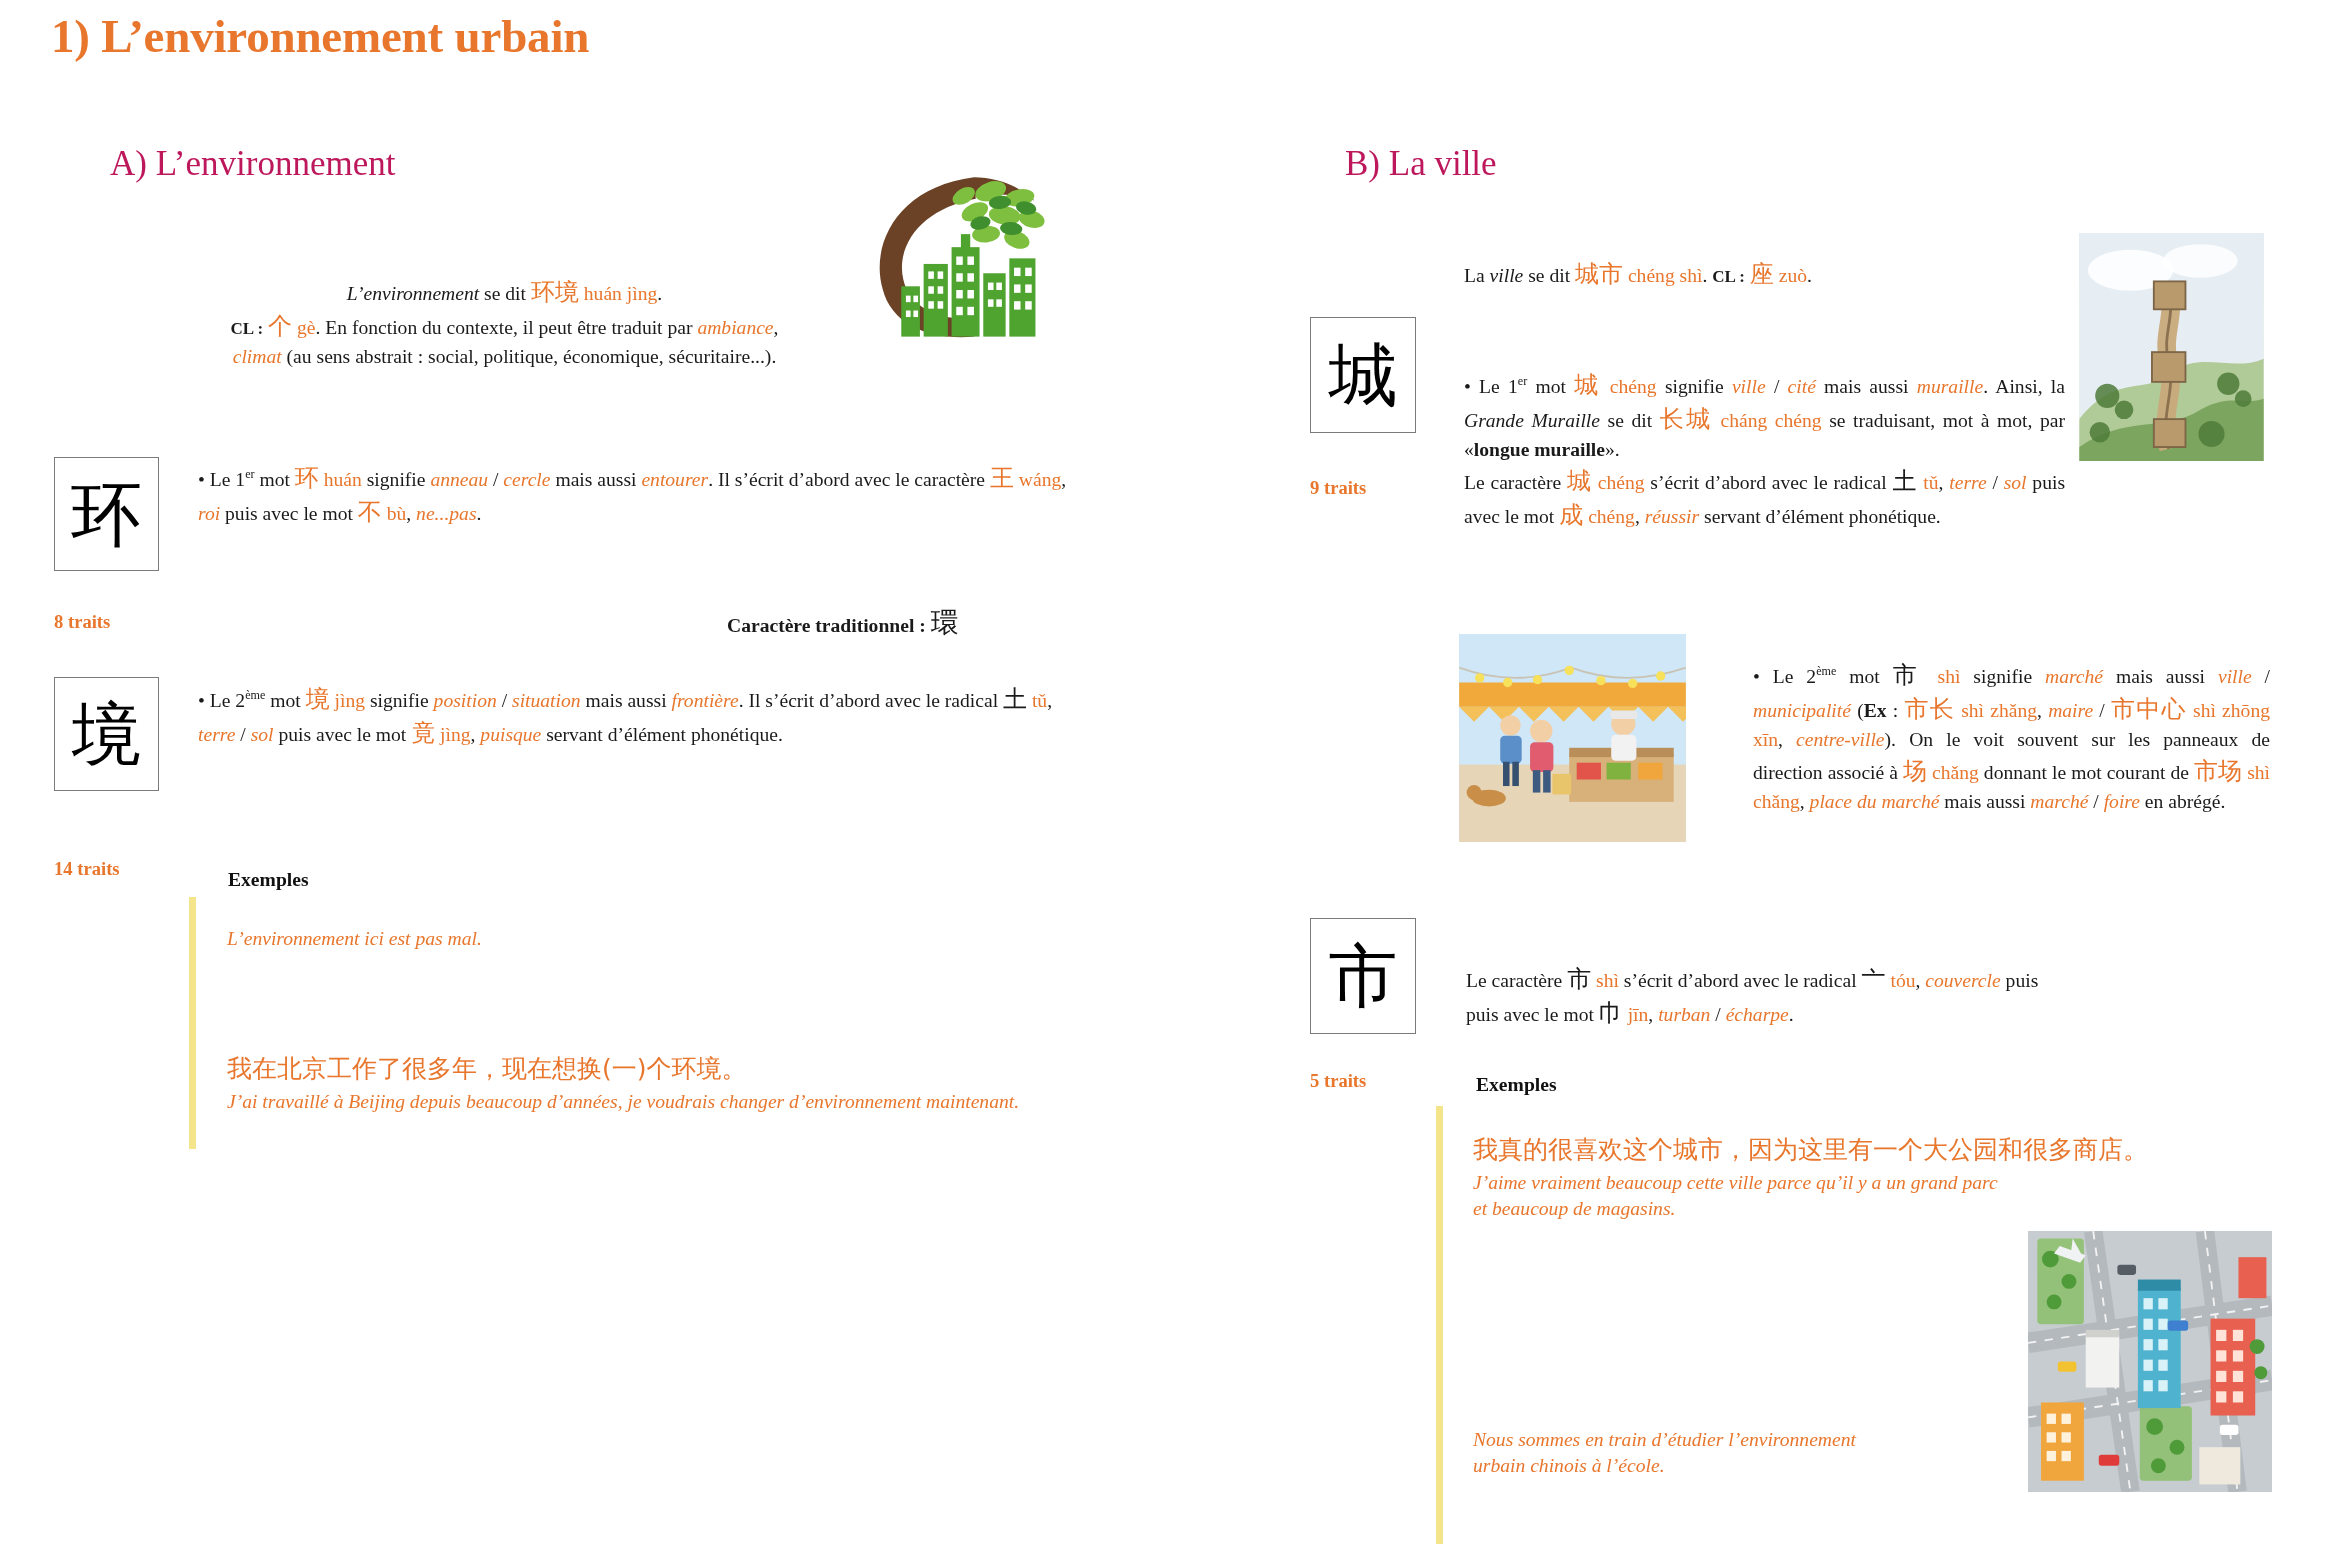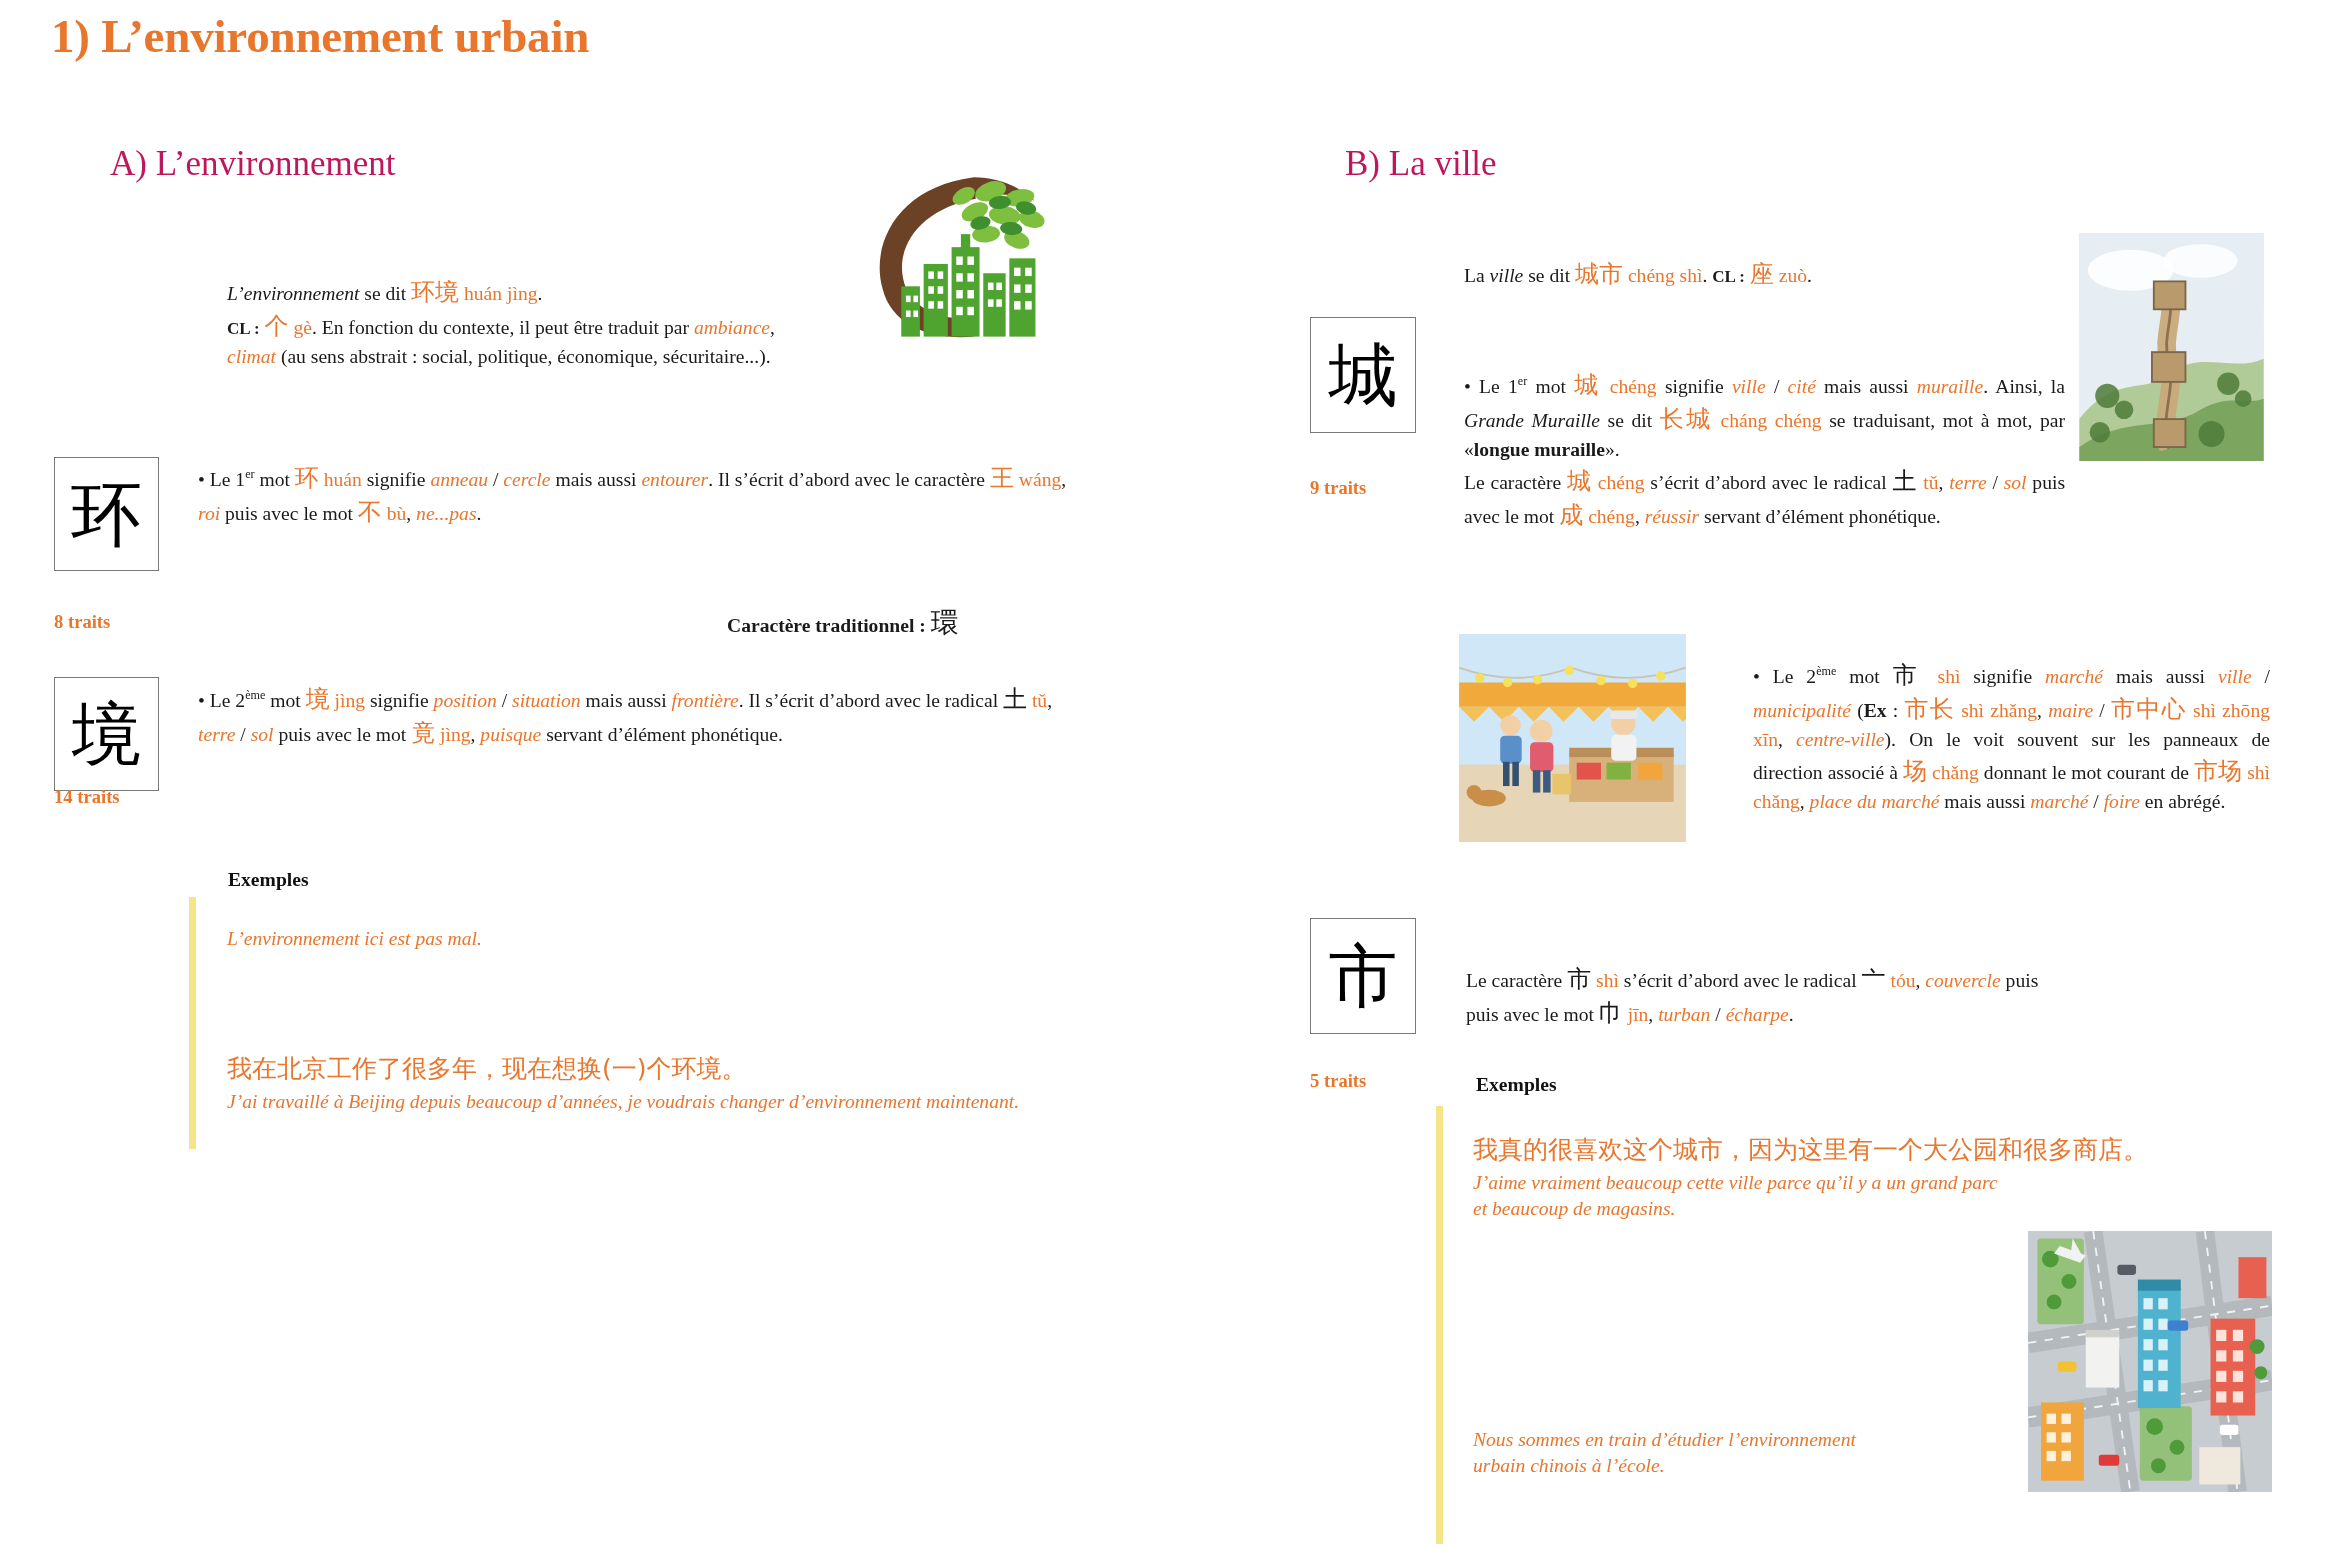--- a/index.html
+++ b/index.html
@@ -213,39 +213,39 @@
         <rect x="193" y="158" width="7" height="9"></rect>
           <rect x="205" y="158" width="7" height="9"></rect>
         <rect x="77" y="152" width="5" height="7"></rect>
           <rect x="85" y="152" width="5" height="7"></rect>
         <rect x="77" y="168" width="5" height="7"></rect>
           <rect x="85" y="168" width="5" height="7"></rect>
       </g>
     </svg>
   </div>
 
-  <div class="tb" style="left:227px; top:275px; width:569px;">
+  <div class="tb" style="left:220px; top:275px; width:569px;text-align:center;">
     <span class="it">L’environnement</span><span> se dit </span><span class="cn" style="font-size:24px;">环境</span>&nbsp;<span class="py">huán jìng</span><span>.</span><br>
     <span class="bd" style="font-size:17px;">CL :</span>&nbsp;<span class="cn" style="font-size:24px;">个</span>&nbsp;<span class="py">gè</span><span>. En fonction du contexte, il peut être traduit par </span><span class="it orange">ambiance</span><span>, </span><span class="it orange">climat</span><span> (au sens abstrait : social, politique, économique, sécuritaire...).</span>
   </div>
 
   <div class="charbox" style="left:54px; top:457px; width:103px; height:112px; font-size:71px;">环</div>
   <div class="strokes" style="left:54px; top:611px;">8 traits</div>
 
   <div class="tb" style="left:198px; top:461px; width:872px;">
     <span>• Le 1</span><sup>er</sup><span> mot </span><span class="cn" style="font-size:24px;">环</span>&nbsp;<span class="py">huán</span><span> signifie </span><span class="it orange">anneau</span><span> / </span><span class="it orange">cercle</span><span> mais aussi </span><span class="it orange">entourer</span><span>. Il s’écrit d’abord avec le caractère </span><span class="cn" style="font-size:24px;">王</span>&nbsp;<span class="py">wáng</span>, <span class="it orange">roi</span><span> puis avec le mot </span><span class="cn" style="font-size:24px;">不</span>&nbsp;<span class="py">bù</span>, <span class="it orange">ne...pas</span><span>.</span>
   </div>
 
   <div class="trad" style="left:727px; top:604px;">
     <span class="bd">Caractère traditionnel :</span>
     <span class="cn-blk" style="font-size:28px;">環</span>
   </div>
 
   <div class="charbox" style="left:54px; top:677px; width:103px; height:112px; font-size:69px;">境</div>
-  <div class="strokes" style="left:54px; top:786px;">14 traits</div>
+  <div class="strokes" style="left:54px; top:858px;">14 traits</div>
 
   <div class="tb" style="left:198px; top:682px; width:872px;">
     <span>• Le 2</span><sup>ème</sup><span> mot </span><span class="cn" style="font-size:24px;">境</span>&nbsp;<span class="py">jìng</span><span> signifie </span><span class="it orange">position</span><span> / </span><span class="it orange">situation</span><span> mais aussi </span><span class="it orange">frontière</span><span>. Il s’écrit d’abord avec le radical </span><span class="cn-blk" style="font-size:24px;">土</span>&nbsp;<span class="py">tǔ</span>, <span class="it orange">terre</span><span> / </span><span class="it orange">sol</span><span> puis avec le mot </span><span class="cn" style="font-size:24px;">竟</span>&nbsp;<span class="py">jìng</span>, <span class="it orange">puisque</span><span> servant d’élément phonétique.</span>
   </div>
 
   <div class="ex-head" style="left:228px; top:869px;">Exemples</div>
   <div class="ex-bar" style="left:189px; top:897px; height:252px;"></div>
 
   <div class="ex-item" style="left:227px; top:923px; width:876px;">
     <div class="ex-fr">L’environnement ici est pas mal.</div>

